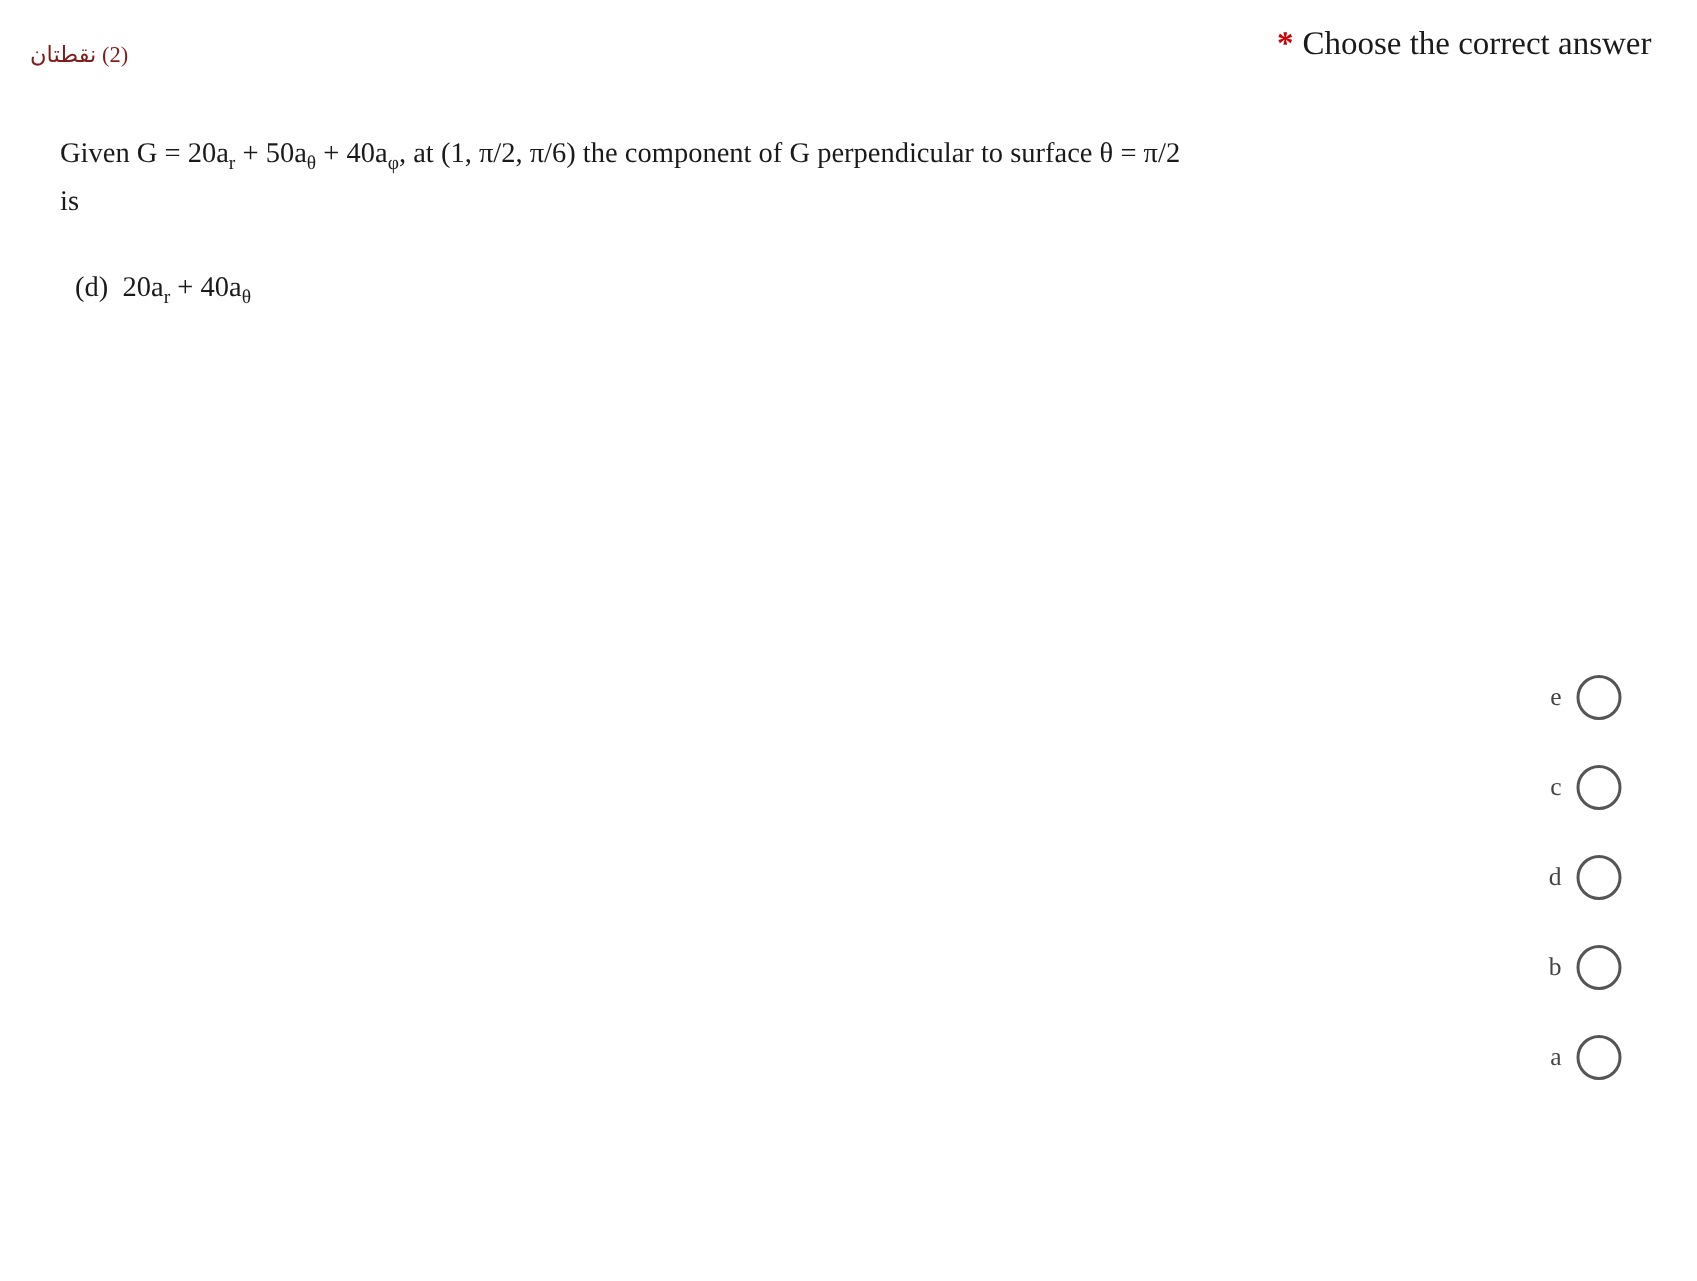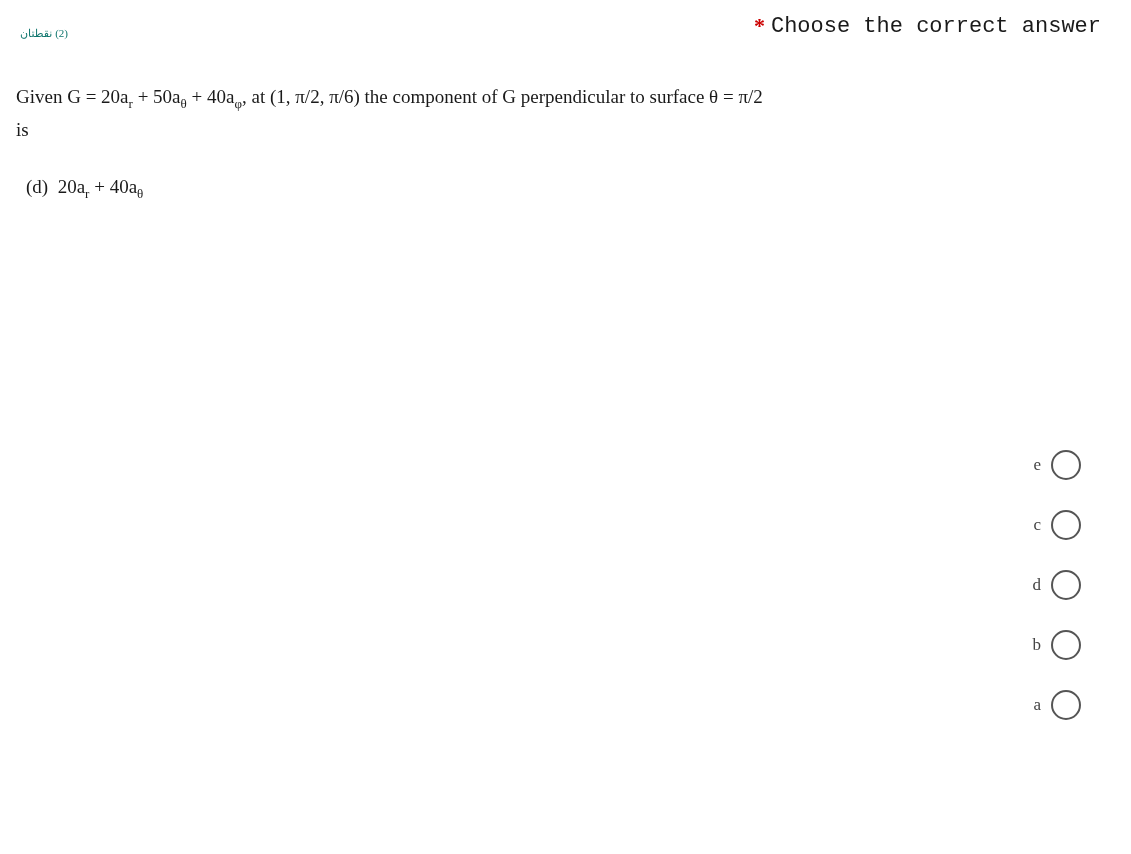--- a/index.html
+++ b/index.html
@@ -20,34 +20,34 @@
 
     .header {
       display: flex;
       justify-content: space-between;
       align-items: center;
       padding: 12px 30px 12px 20px;
       border-bottom: none;
     }
 
     .points-label {
-      font-size: 11px;
-      color: #0f766e;
+      font-size: 15px;
+      color: #7f1d1d;
       direction: rtl;
       margin-top: 15px;
     }
 
     .question-title {
       font-size: 22px;
       font-weight: bold;
       color: #cc0000;
     }
 
     .content-area {
-      padding: 30px 40px 20px 16px;
+      padding: 30px 40px 20px 40px;
     }
 
     .question-text {
       font-size: 19px;
       line-height: 1.6;
       margin-bottom: 28px;
       max-width: 750px;
     }
 
     .options-list {
@@ -113,21 +113,21 @@
       font-size: 13px;
     }
   </style>
 </head>
 <body>
 
 <div class="header">
   <span class="points-label">(2) نقطتان</span>
   <div style="display:flex; align-items:center; gap:6px;">
     <span class="question-title" style="color:#cc0000;">*</span>
-    <span class="title-text" style="font-size:22px; color:#1a1a1a;font-family:Liberation Mono, monospace;">Choose the correct answer</span>
+    <span class="title-text" style="font-size:22px; color:#1a1a1a;">Choose the correct answer</span>
   </div>
 </div>
 
 <div class="content-area">
   <div class="question-text">
     Given G = 20a<sub>r</sub> + 50a<sub>θ</sub> + 40a<sub>φ</sub>, at (1, π/2, π/6) the component of G perpendicular to
     surface θ = π/2 is
   </div>
 
   <ul class="options-list">

